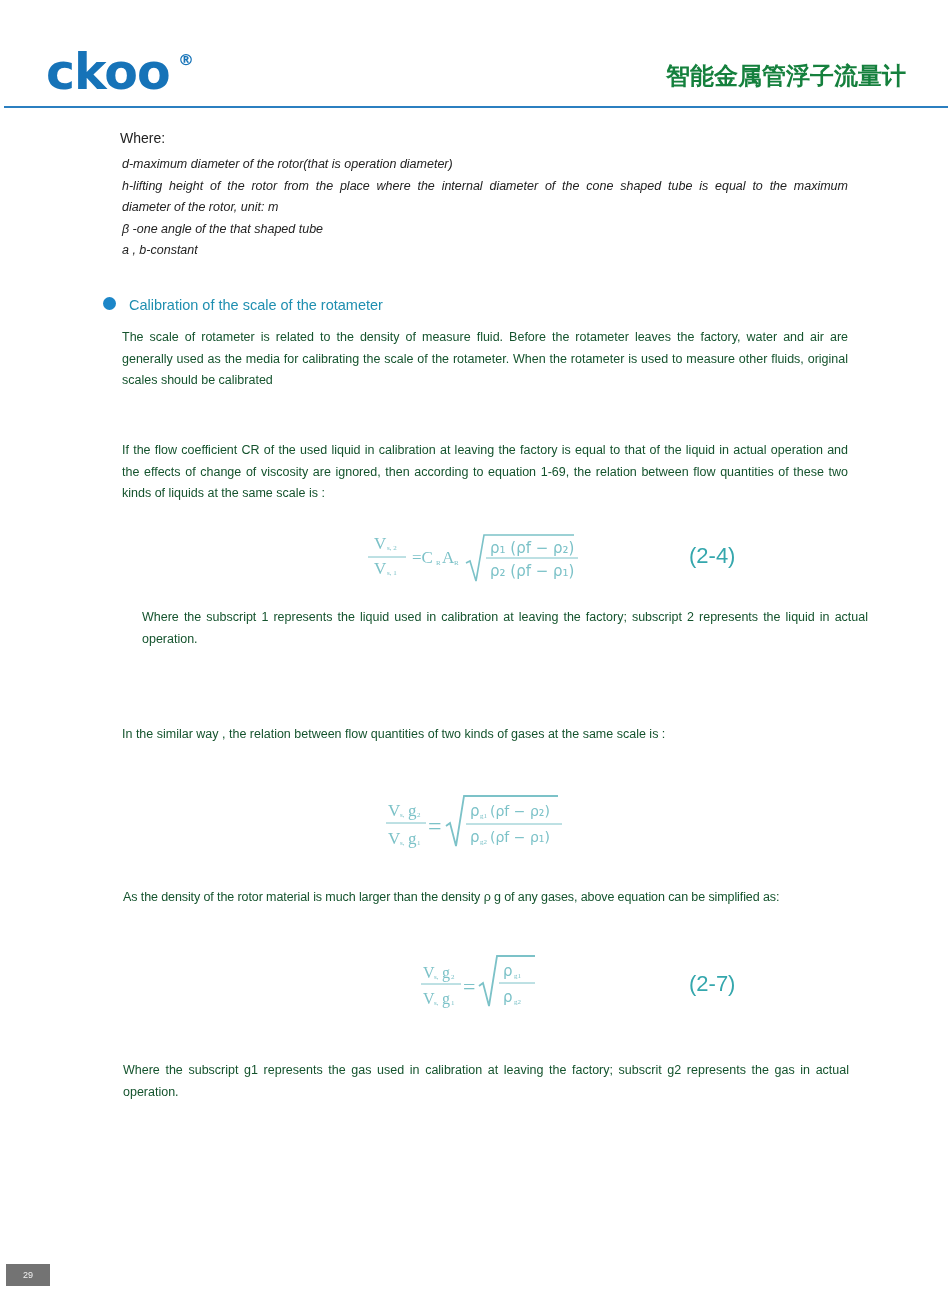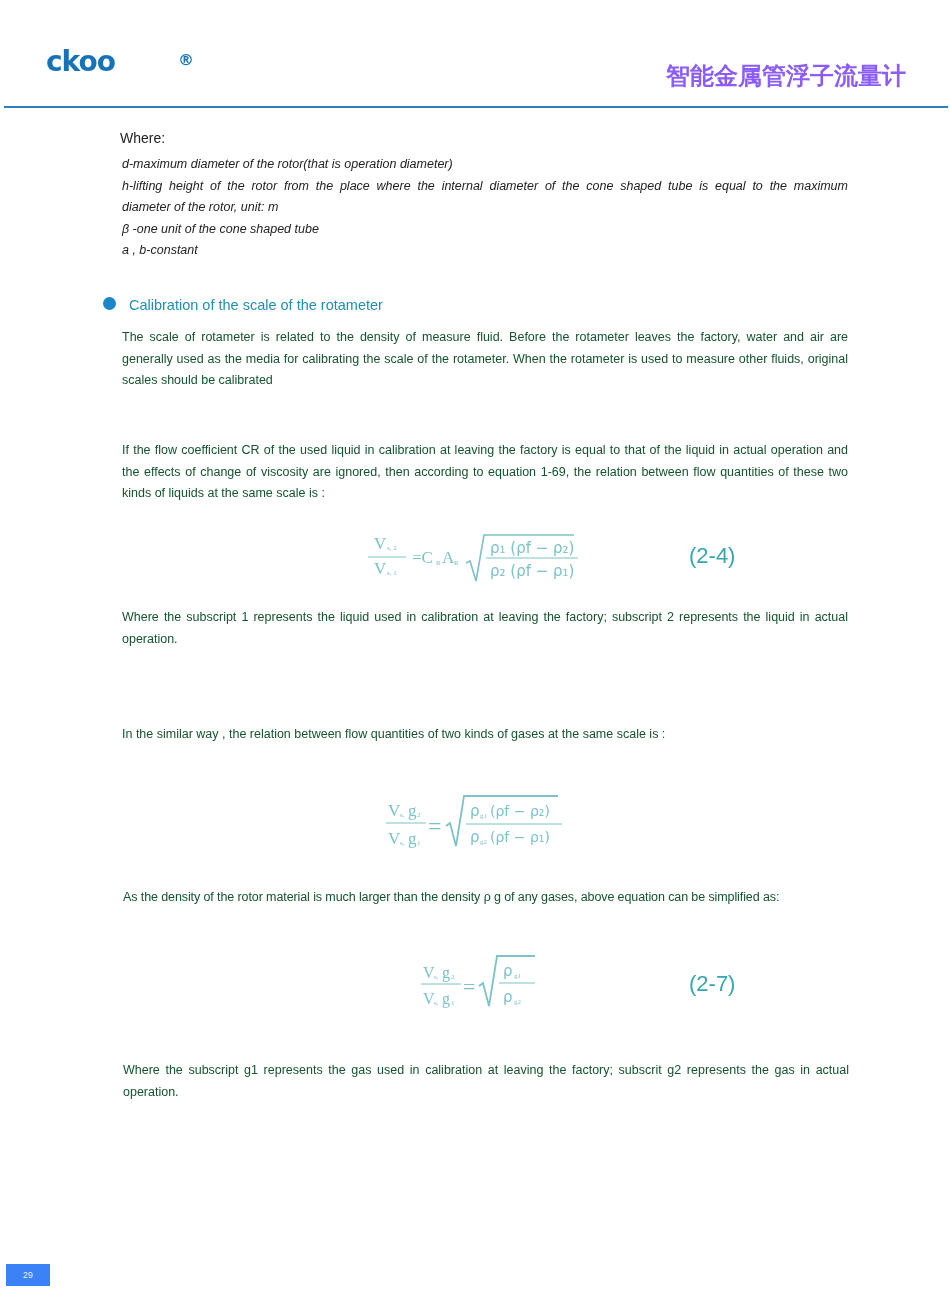--- a/index.html
+++ b/index.html
@@ -1,50 +1,50 @@
 <!DOCTYPE html>
 <html><head>
 <meta charset="utf-8">
 <style>
   html, body { margin:0; padding:0; background:#ffffff; }
   body { width:950px; height:1289px; position:relative; overflow:hidden;
          font-family:"Liberation Sans", sans-serif; color:#222; }
   .abs { position:absolute; }
   .logo { left:46px; top:48px; font-family:"DejaVu Sans", sans-serif; font-weight:bold;
-          font-size:28px; color:#1673b8; letter-spacing:-1px; line-height:1; }
+          font-size:49px; color:#1673b8; letter-spacing:-1px; line-height:1; }
   .logo-reg { left:178px; top:52px; font-size:16px; color:#1673b8; font-weight:bold; line-height:1;
               font-family:"DejaVu Sans", sans-serif; }
-  .header-title { right:44px; top:64px; font-size:24px; font-weight:bold; color:#8b5cf6;
+  .header-title { right:44px; top:64px; font-size:24px; font-weight:bold; color:#15803d;
                   font-family:"DejaVu Sans", sans-serif; line-height:1; letter-spacing:0px; }
   .header-rule { left:4px; top:106px; width:944px; height:2px; background:#2b7fc0; }
   .where { left:96px; top:130px; font-size:14px; color:#222;margin-left:24px; }
   .def { left:122px; font-size:12.5px; color:#222; line-height:21.5px;font-style:italic; }
   .just { text-align:justify; text-align-last:left; }
   .bullet { left:103px; top:297px; width:13px; height:13px; border-radius:50%; background:#1c86c8; }
   .section-title { left:129px; top:296px; font-size:14.5px; color:#1f8fb0; line-height:18px; }
   .para { left:122px; width:726px; font-size:12.5px; line-height:21.5px; color:#14532d; }
   .eqlabel { font-size:22px; color:#35a7ad; line-height:1; }
-  .page-num { left:6px; top:1264px; width:44px; height:22px; background:#3b82f6;
+  .page-num { left:6px; top:1264px; width:44px; height:22px; background:#737373;
               color:#f2f2f2; font-size:9px; text-align:center; line-height:22px; }
   svg text { font-family:"Liberation Serif", serif; fill:#7cc2c8; }
   svg .rho { font-family:"DejaVu Sans", sans-serif; }
 </style>
 </head>
 <body>
 
 <div class="abs logo">ckoo</div>
 <div class="abs logo-reg">®</div>
 <div class="abs header-title">智能金属管浮子流量计</div>
 <div class="abs header-rule"></div>
 
 <div class="abs where">Where:</div>
 <div class="abs def" style="top:154px;">d-maximum diameter of the rotor(that is operation diameter)</div>
 <div class="abs def just" style="top:176px; width:726px; text-align-last:justify; word-spacing:1px;">h-lifting height of the rotor from the place where the internal diameter of the cone   shaped tube is equal to the maximum</div>
 <div class="abs def" style="top:197px;">diameter of the rotor, unit: m</div>
-<div class="abs def" style="top:219px;">β -one unit of the cone shaped tube</div>
+<div class="abs def" style="top:219px;">β -one angle of the that shaped tube</div>
 <div class="abs def" style="top:240px;">a , b-constant</div>
 
 <div class="abs bullet"></div>
 <div class="abs section-title">Calibration of the scale of the rotameter</div>
 
 <div class="abs para just" style="top:327px;">The scale of rotameter is related to the density of measure fluid. Before the rotameter leaves the factory, water and air are generally used as the media for calibrating the scale of the rotameter. When the rotameter is used to measure other fluids, original scales should be calibrated</div>
 <div class="abs para just" style="top:440px;">If the flow coefficient CR of the used liquid in calibration at leaving the factory is equal to that of the liquid in actual operation and the effects of change of viscosity are ignored, then according to equation 1-69, the relation between flow quantities of these two kinds of liquids at the same scale is :</div>
 
 <svg class="abs" style="left:360px; top:527px;" width="240" height="60">
   <text x="14" y="22" font-size="17">V</text>
@@ -56,21 +56,21 @@
   <text x="76" y="38" font-size="7">R</text>
   <text x="82" y="36" font-size="17">A</text>
   <text x="94" y="38" font-size="7">R</text>
   <path d="M106 36 L110 34 L116 54 L124 8 L214 8" fill="none" stroke="#7cc2c8" stroke-width="1.6"></path>
   <text class="rho" x="130" y="26" font-size="15">ρ₁ (ρf − ρ₂)</text>
   <line x1="126" y1="31" x2="218" y2="31" stroke="#7cc2c8" stroke-width="1"></line>
   <text class="rho" x="130" y="49" font-size="15">ρ₂ (ρf − ρ₁)</text>
 </svg>
 <div class="abs eqlabel" style="left:689px; top:545px;">(2-4)</div>
 
-<div class="abs para just" style="top:607px;">Where the subscript 1 represents the liquid used in calibration at leaving the factory; subscript 2 represents the liquid in actual operation.</div>
+<div class="abs para just" style="top:607px;margin-left:20px;">Where the subscript 1 represents the liquid used in calibration at leaving the factory; subscript 2 represents the liquid in actual operation.</div>
 <div class="abs para" style="top:724px;">In the similar way , the relation between flow quantities of two kinds of gases at the same scale is :</div>
 
 <svg class="abs" style="left:380px; top:790px;" width="200" height="66">
   <text x="8" y="26" font-size="17">V</text>
   <text x="20" y="27" font-size="7">s, </text>
   <text x="28" y="26" font-size="17">g</text>
   <text x="37" y="27" font-size="7">2</text>
   <line x1="6" y1="33" x2="46" y2="33" stroke="#7cc2c8" stroke-width="1"></line>
   <text x="8" y="54" font-size="17">V</text>
   <text x="20" y="55" font-size="7">s, </text>

